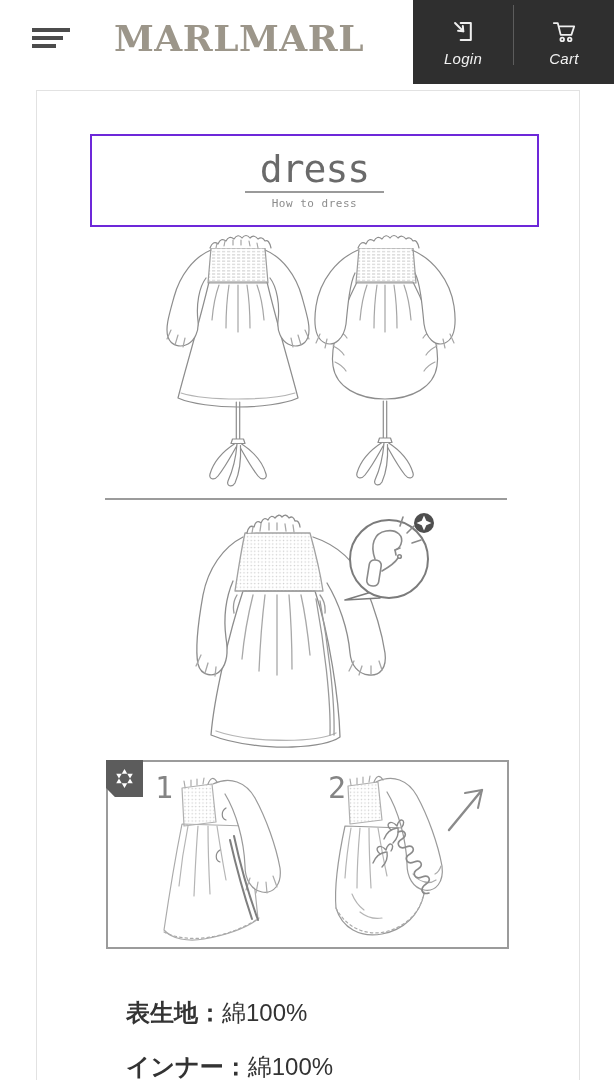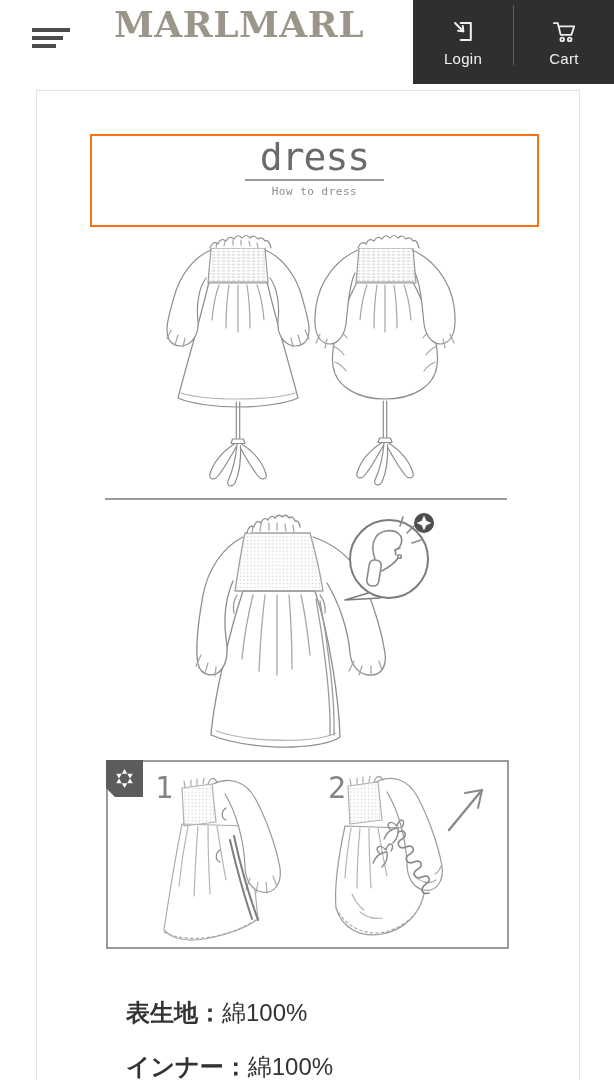--- a/index.html
+++ b/index.html
@@ -6,37 +6,37 @@
   html,body { width:614px; height:1080px; overflow:hidden; background:#fff;
     font-family:"Liberation Sans", sans-serif; position:relative; }
 
   
   .header { position:relative; height:84px; background:#fff; }
   .hamburger { position:absolute; left:32px; top:28px; width:40px; height:28px; cursor:pointer; }
   .hamburger .hl { height:3.5px; background:#4c4c4c; margin-bottom:4.5px; }
   .hamburger .hl:nth-child(1){ width:38px; }
   .hamburger .hl:nth-child(2){ width:31px; }
   .hamburger .hl:nth-child(3){ width:24px; }
-  .logo { position:absolute; left:114px; top:3px;
+  .logo { position:absolute; left:114px; top:17px;
     font-family:"DejaVu Serif", serif; font-weight:700; font-size:36px;
     letter-spacing:0.5px; color:#9c968a; }
   .header-actions { position:absolute; right:0; top:0; width:201px; height:84px;
-    background:#2f2f2f; display:flex; }
+    background:#2f2f2f; display:flex;font-style:italic; }
   .action { flex:1; display:flex; flex-direction:column; align-items:center;
     justify-content:center; gap:5px; color:#f2f2f2; font-size:15px; cursor:pointer; }
   .action-divider { width:1px; background:#5d5d5d; margin:5px 0 19px 0; }
   .action .lbl { letter-spacing:0.3px; }
 
   
   .content-frame { position:absolute; left:36px; top:90px; width:544px; height:1010px;
     border:1px solid #e2e2e2; background:#fff; }
   .figure { width:460px; margin-left:40px; }
 
   .title-box { margin:43px 0 0 13px; width:449px; height:93px;
-    border:2px solid #f97316; text-align:center; }
+    border:2px solid #6d28d9; text-align:center; padding-top:12px; }
   .title-text { display:inline-block; font-family:"DejaVu Sans Mono", monospace;
     font-size:38px; line-height:42px; letter-spacing:-1px; color:#6a6a6a;
     border-bottom:2px solid #9a9a9a; padding:0 15px 1px 15px; }
   .subtitle { font-family:"DejaVu Sans Mono", monospace; font-size:11px;
     color:#8c8c8c; margin-top:4px; letter-spacing:0.5px; }
 
   svg.illu { display:block; }
   .illu-1 { margin-top:7px; }
   .divider-line { margin:6px 0 0 28px; width:402px; border-top:2px solid #9b9b9b; }
   .illu-2 { margin-top:3px; }

